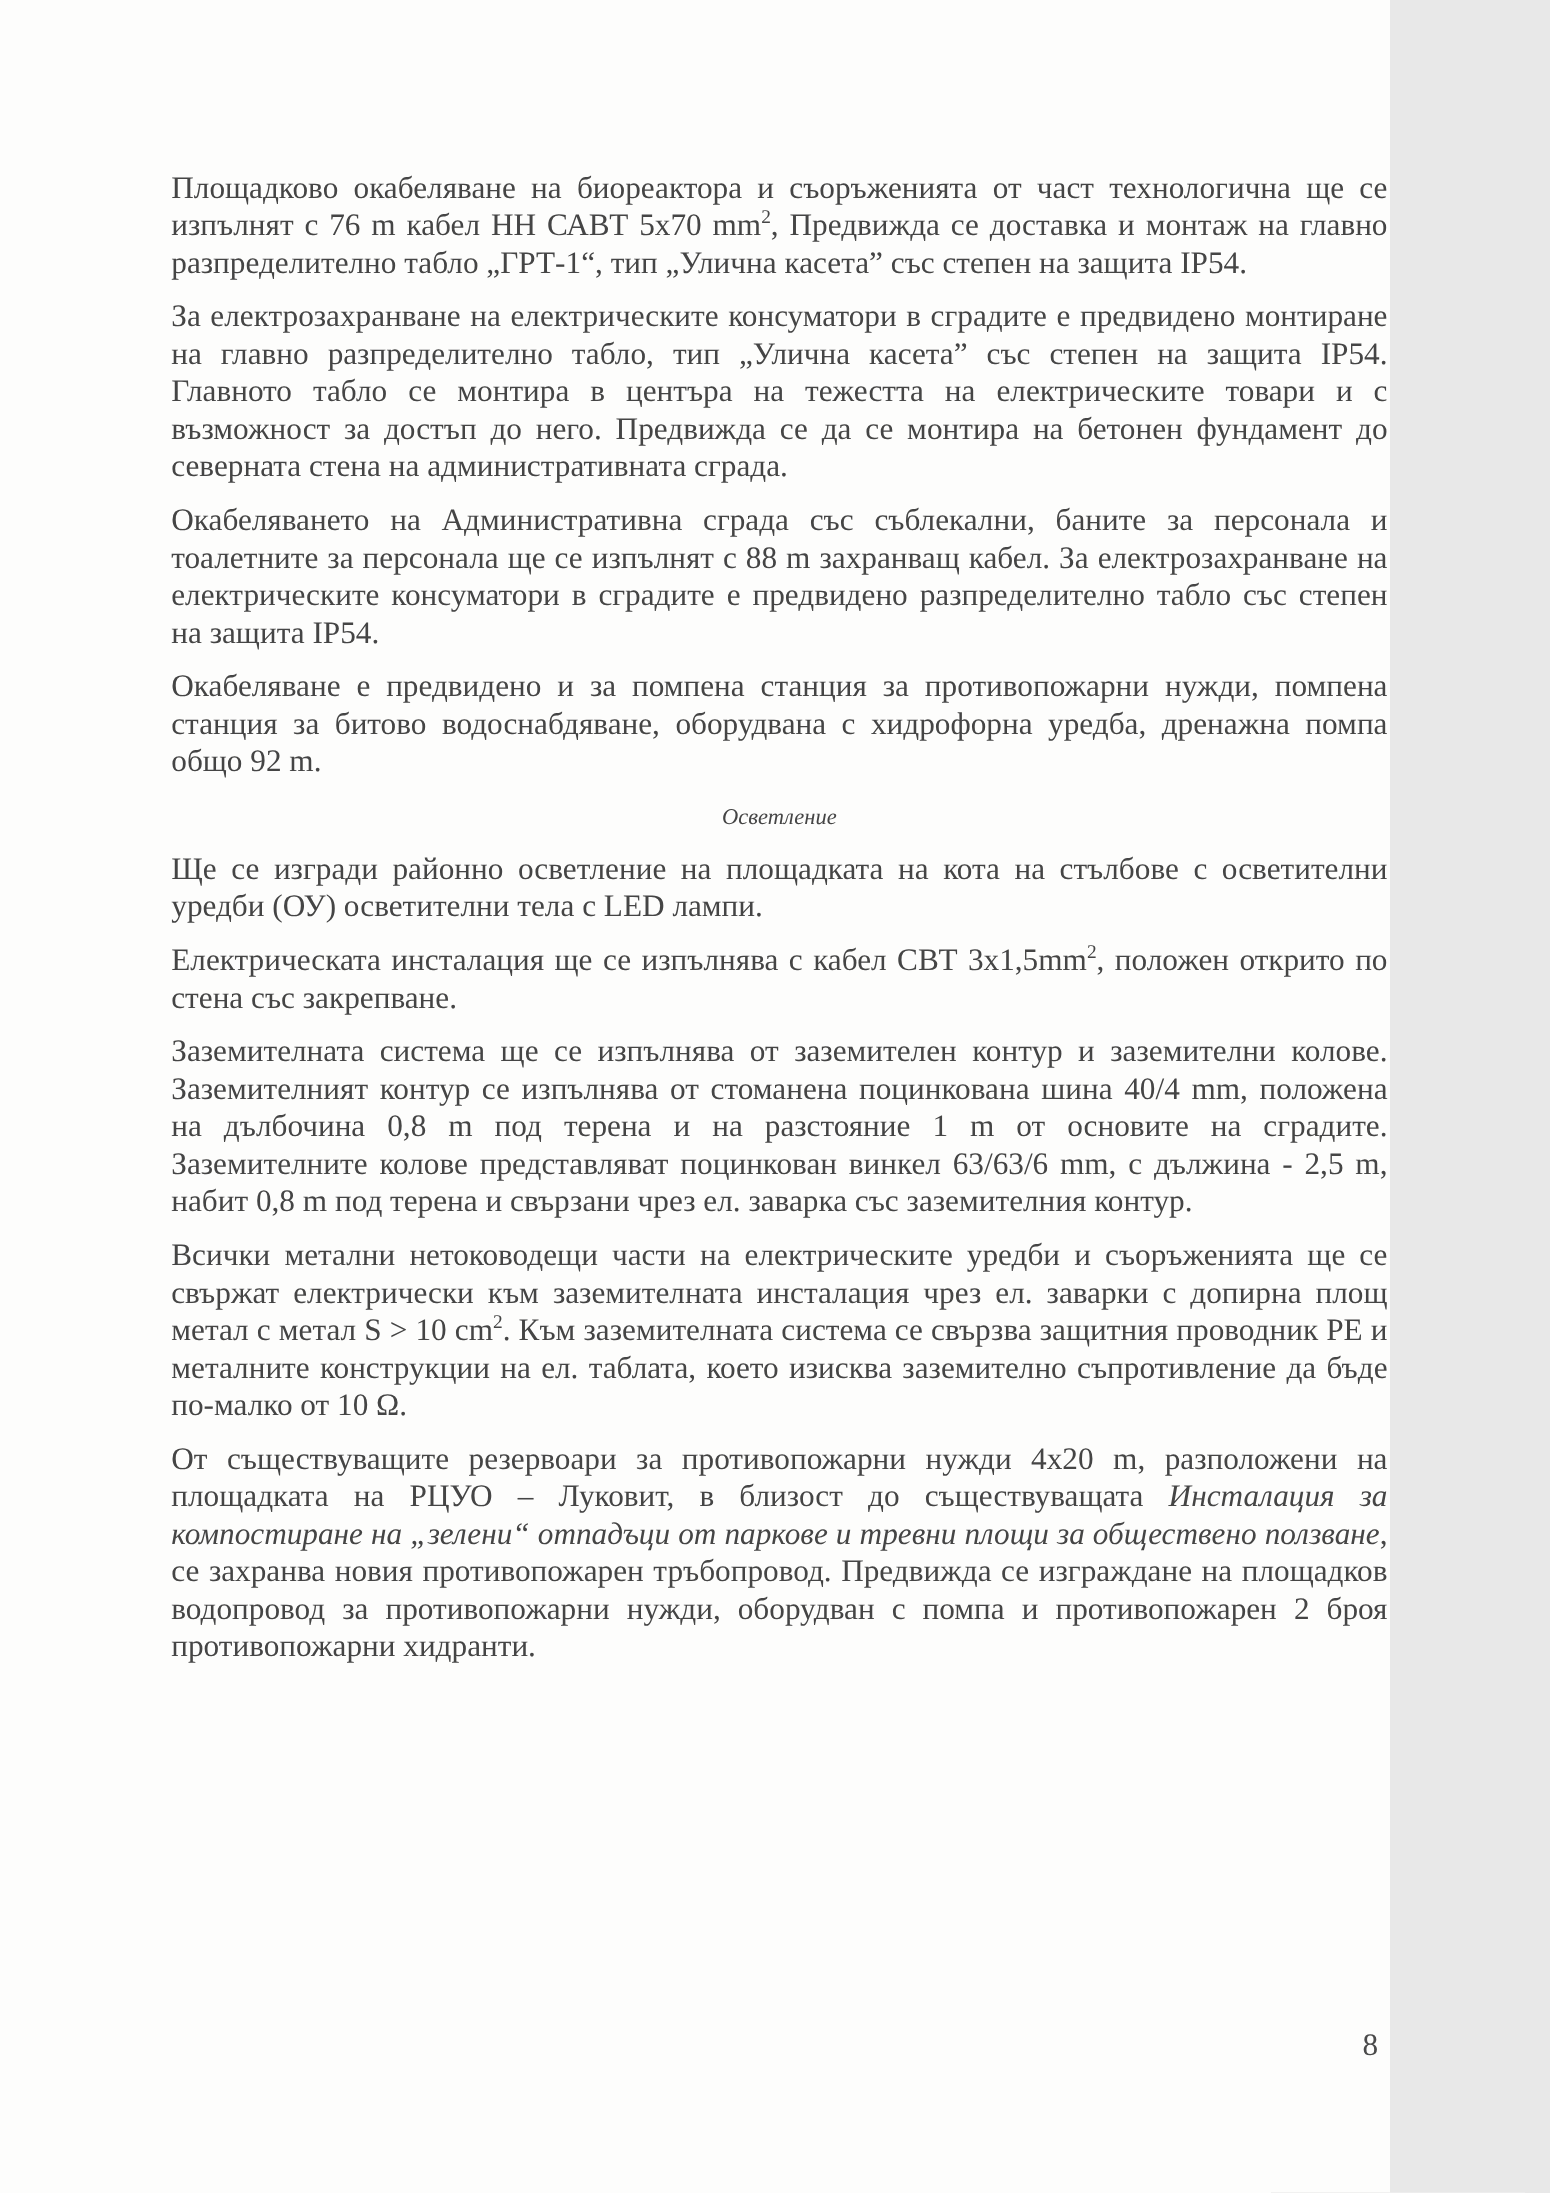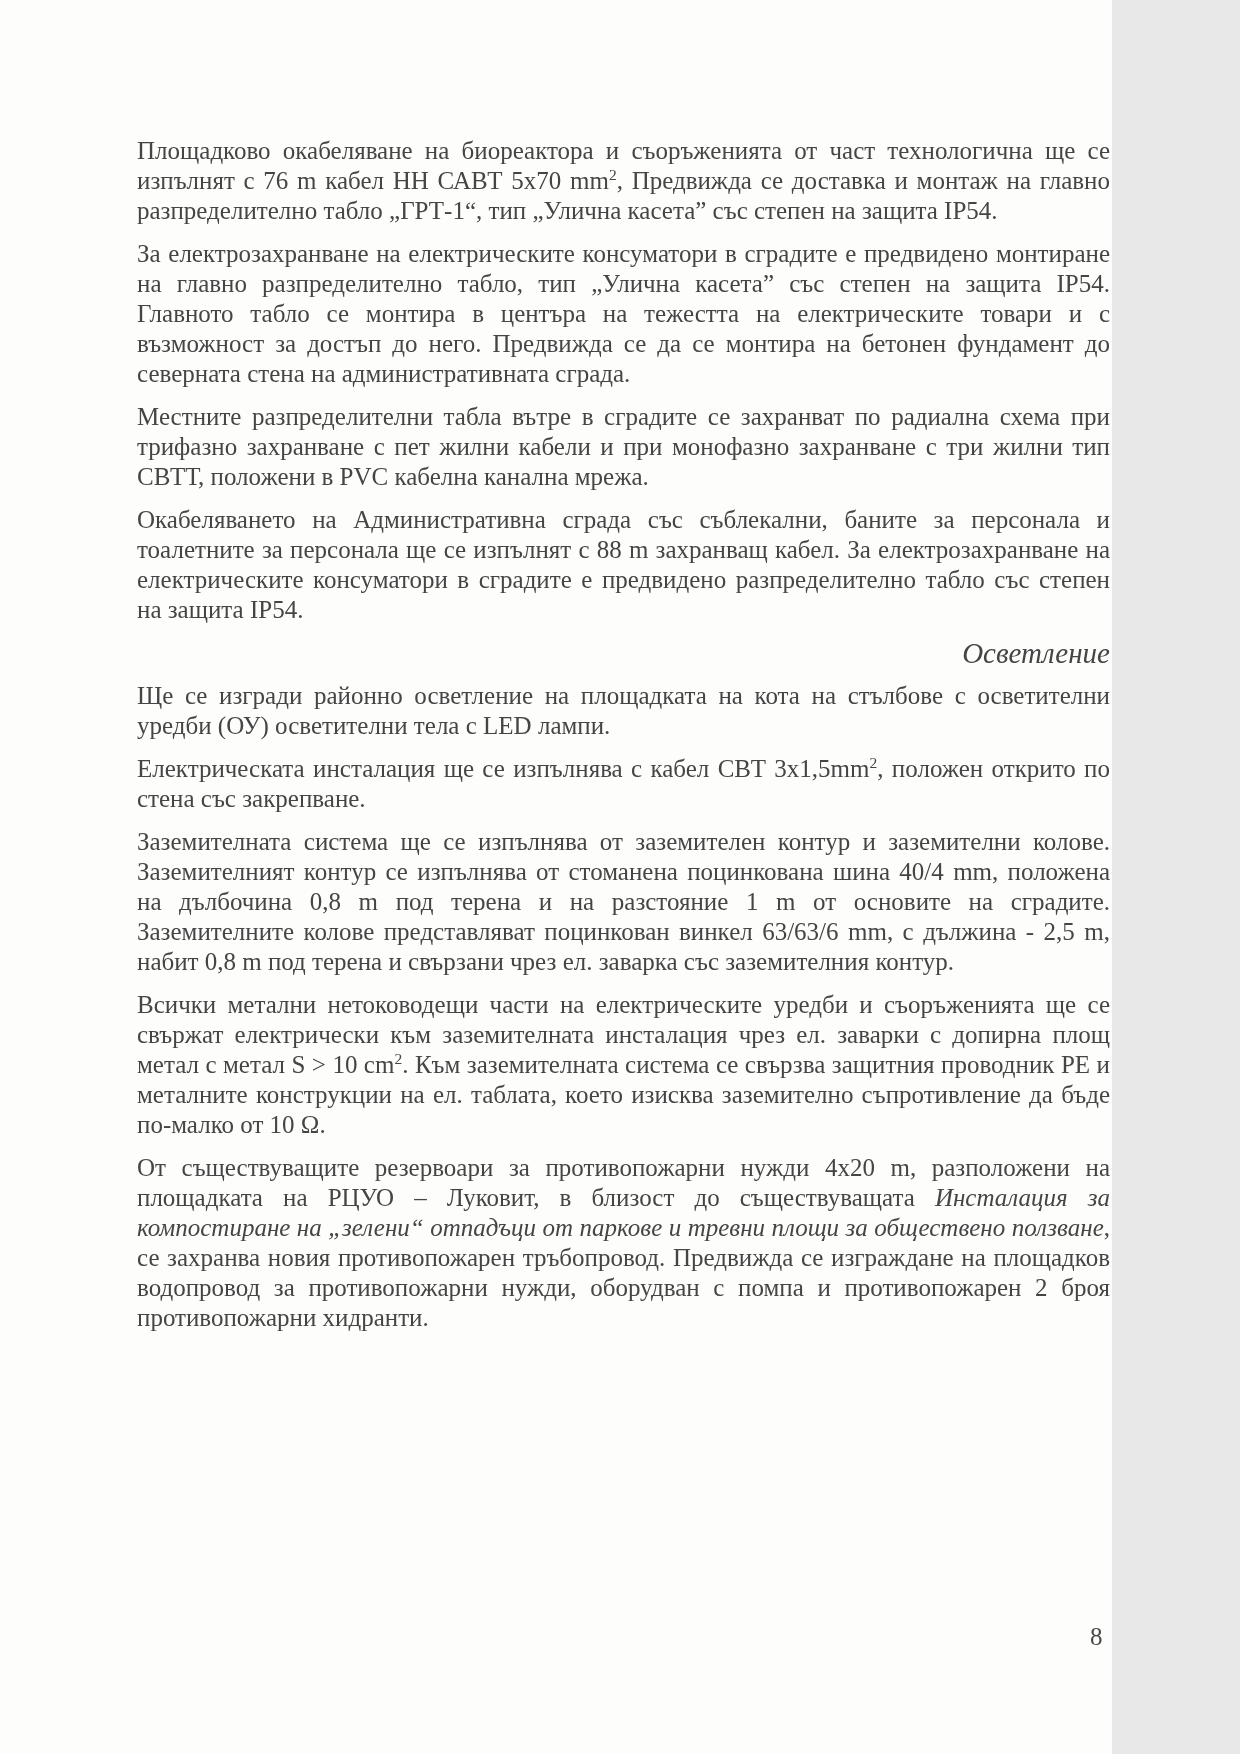--- a/index.html
+++ b/index.html
@@ -24,25 +24,25 @@
   }
   .doc-paragraph {
     margin: 0 0 13px 0;
     font-size: 25px;
     line-height: 30px;
     text-align: justify;
     text-justify: inter-word;
   }
   .doc-heading {
     margin: 2px 0 13px 0;
-    font-size: 29px;
+    font-size: 18px;
     line-height: 30px;
     font-style: italic;
     font-weight: normal;
-    text-align: right;
+    text-align: center;
   }
   .doc-paragraph sup {
     font-size: 0.62em;
     line-height: 0;
   }
   .seg-i {
     font-style: italic;
   }
   .page-number {
     position: absolute;
@@ -53,22 +53,22 @@
     color: #4a4a4a;
   }
 </style>
 </head>
 <body>
 
 <div class="page">
   <div class="doc-body">
       <p class="doc-paragraph"><span>Площадково окабеляване на биореактора и съоръженията от част технологична ще се изпълнят с 76 m кабел НН САВТ 5х70 mm</span><sup>2</sup><span>, Предвижда се доставка и монтаж на главно разпределително табло „ГРТ-1“, тип „Улична касета” със степен на защита IP54.</span></p>
       <p class="doc-paragraph"><span>За електрозахранване на електрическите консуматори в сградите е предвидено монтиране на главно разпределително табло, тип „Улична касета” със степен на защита IP54. Главното табло се монтира в центъра на тежестта на електрическите товари и с възможност за достъп до него. Предвижда се да се монтира на бетонен фундамент до северната стена на административната сграда.</span></p>
-      <p class="doc-paragraph"><span>Местните разпределителни табла вътре в сградите се захранват по радиална схема при трифазно захранване с пет жилни кабели и при монофазно захранване с три жилни тип СВТТ, положени в PVC кабелна канална мрежа.</span></p>
       <p class="doc-paragraph"><span>Окабеляването на Административна сграда със съблекални, баните за персонала и тоалетните за персонала ще се изпълнят с 88 m захранващ кабел. За електрозахранване на електрическите консуматори в сградите е предвидено разпределително табло със степен на защита IP54.</span></p>
+      <p class="doc-paragraph"><span>Окабеляване е предвидено и за помпена станция за противопожарни нужди, помпена станция за битово водоснабдяване, оборудвана с хидрофорна уредба, дренажна помпа общо 92 m.</span></p>
       <h3 class="doc-heading"><span>Осветление</span></h3>
       <p class="doc-paragraph"><span>Ще се изгради районно осветление на площадката на кота на стълбове с осветителни уредби (ОУ) осветителни тела с LED лампи.</span></p>
       <p class="doc-paragraph"><span>Електрическата инсталация ще се изпълнява с кабел СВТ 3х1,5mm</span><sup>2</sup><span>, положен открито по стена със закрепване.</span></p>
       <p class="doc-paragraph"><span>Заземителната система ще се изпълнява от заземителен контур и заземителни колове. Заземителният контур се изпълнява от стоманена поцинкована шина 40/4 mm, положена на дълбочина 0,8 m под терена и на разстояние 1 m от основите на сградите. Заземителните колове представляват поцинкован винкел 63/63/6 mm, с дължина - 2,5 m, набит 0,8 m под терена и свързани чрез ел. заварка със заземителния контур.</span></p>
       <p class="doc-paragraph"><span>Всички метални нетоководещи части на електрическите уредби и съоръженията ще се свържат електрически към заземителната инсталация чрез ел. заварки с допирна площ метал с метал S &gt; 10 cm</span><sup>2</sup><span>. Към заземителната система се свързва защитния проводник PE и металните конструкции на ел. таблата, което изисква заземително съпротивление да бъде по-малко от 10 Ω.</span></p>
       <p class="doc-paragraph"><span>От съществуващите резервоари за противопожарни нужди 4х20 m, разположени на площадката на РЦУО – Луковит, в близост до съществуващата </span><span class="seg-i">Инсталация за компостиране на „зелени“ отпадъци от паркове и тревни площи за обществено ползване</span><span>, се захранва новия противопожарен тръбопровод. Предвижда се изграждане на площадков водопровод за противопожарни нужди, оборудван с помпа и противопожарен 2 броя противопожарни хидранти.</span></p>
     </div>
   <div class="page-number">8</div>
 </div>
 

